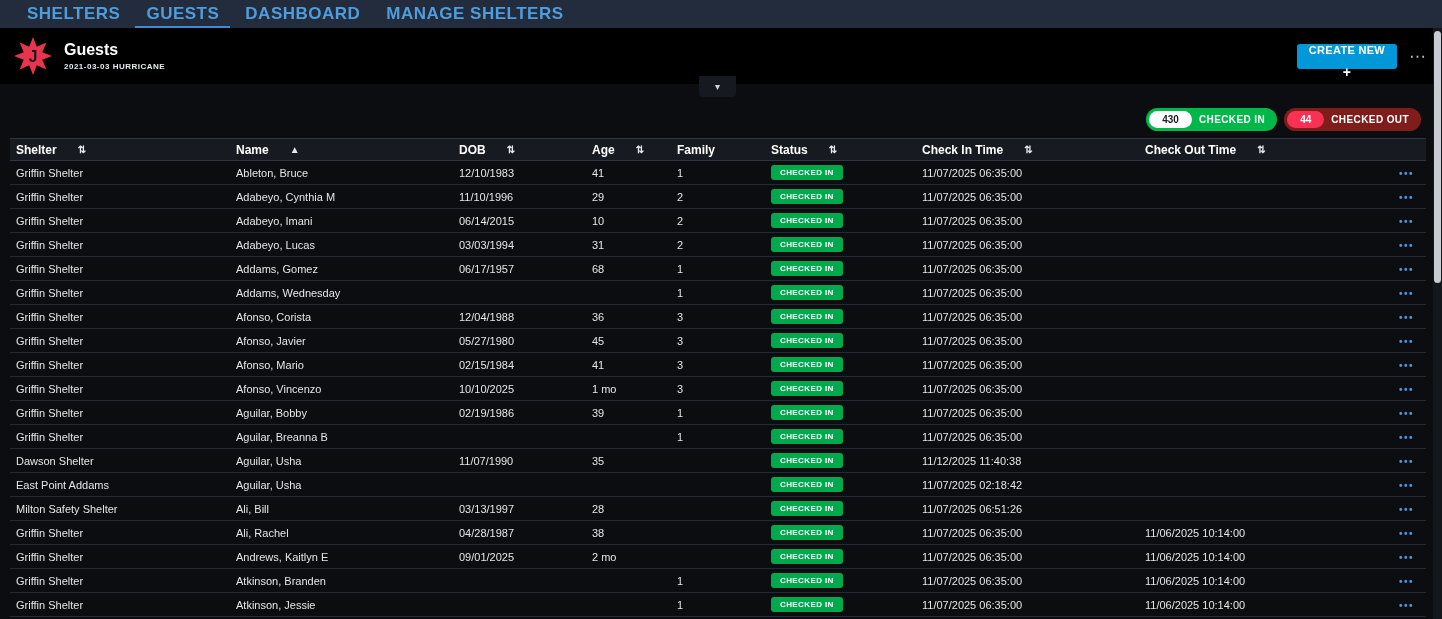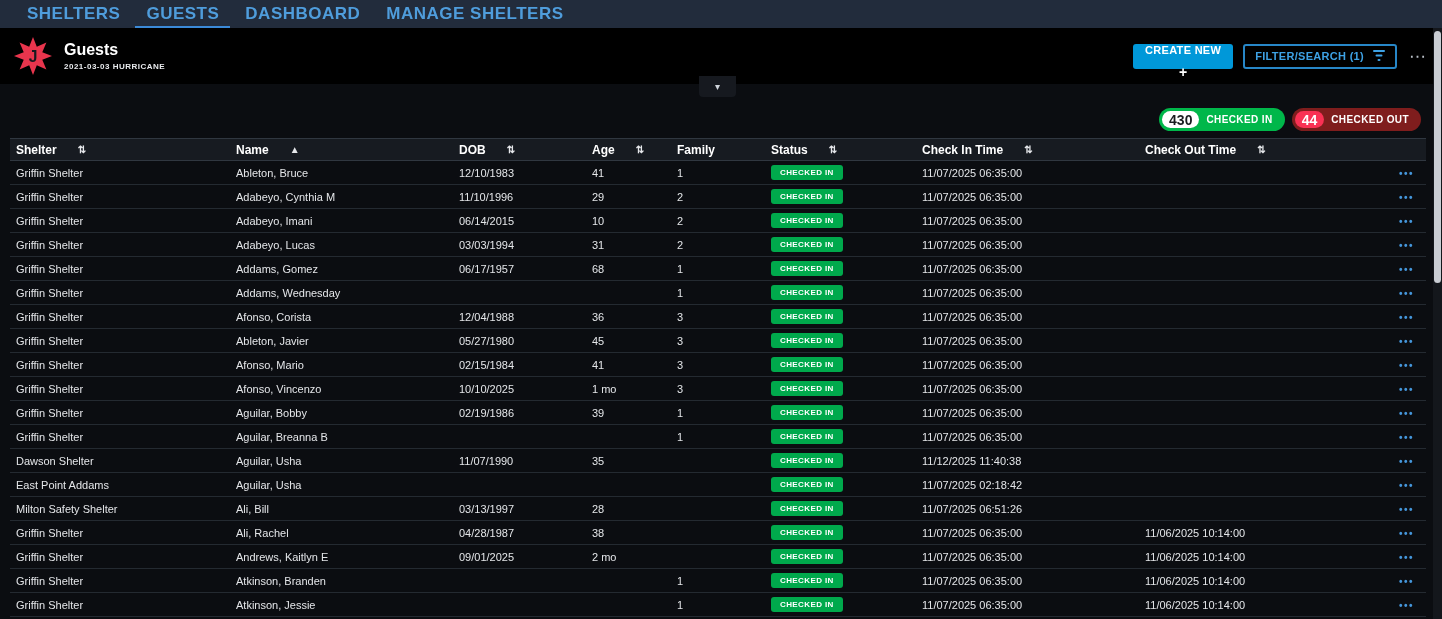--- a/index.html
+++ b/index.html
@@ -35,22 +35,22 @@
   .collapse-btn { position:absolute; top:-8px; left:699px; width:37px; height:21px; background:#16191f;
                   border:none; border-radius:0 0 4px 4px; color:#cfd4db; font-size:10px; cursor:pointer;
                   z-index:5; font-family:inherit; }
 
   
   .badges { position:absolute; top:24px; right:21px; display:flex; gap:7px; }
   .badge { height:23px; border-radius:12px; display:flex; align-items:center; padding:0 12px 0 3px;
            gap:7px; cursor:pointer; border:none; font-family:inherit; }
   .badge-in { background:#00b74a; }
   .badge-out { background:#7f1d1d; }
-  .badge .count { height:17px; border-radius:9px; padding:0 7px; display:flex; align-items:center;
-                  font-size:14px; font-weight:bold; }
+  .badge .count { height:17px; border-radius:9px; padding:0 13px; display:flex; align-items:center;
+                  font-size:10px; font-weight:bold; }
   .badge-in .count { background:#fff; color:#1a1d21; }
   .badge-out .count { background:#f93154; color:#fff; }
   .badge .label { font-size:10px; font-weight:bold; color:#fff; letter-spacing:.4px; }
 
   
   .table { position:absolute; top:54px; left:10px; right:16px; }
   .thead, .trow { display:grid; grid-template-columns:220px 223px 133px 85px 94px 151px 223px 222px 1fr;
                   align-items:center; }
   .thead { height:23px; border-top:1px solid #303740; border-bottom:1px solid #303740; background:#171b21; }
   .th { display:flex; align-items:center; gap:21px; padding:0 6px; font-size:12px; font-weight:bold;
@@ -98,32 +98,20 @@
     </div>
     <div class="title-block">
       <div class="page-title">Guests</div>
       <div class="page-subtitle">2021-03-03 HURRICANE</div>
     </div>
     <div class="header-actions">
       <button class="btn-create">
         <span>CREATE NEW</span>
         <span class="plus">+</span>
       </button>
-      <button class="btn-filter">
-        <span>FILTER/SEARCH (1)</span>
-        <span>
-          <svg width="12" height="11" viewBox="0 0 12 11">
-              <g fill="#3ea2e5">
-                <rect x="0" y="0" width="12" height="2" rx="1"></rect>
-                <rect x="2.5" y="4.5" width="7" height="2" rx="1"></rect>
-                <rect x="4.5" y="9" width="3" height="2" rx="1"></rect>
-              </g>
-            </svg>
-        </span>
-      </button>
       <button class="btn-more">
         <span>⋯</span>
       </button>
     </div>
   </header>
 
   <div class="content">
 
     <button class="collapse-btn">
       <span>▾</span>
@@ -280,21 +268,21 @@
             <span class="status-badge">CHECKED IN</span>
           </div>
           <div class="td">11/07/2025 06:35:00</div>
           <div class="td"></div>
           <div class="td td-actions">
             <button class="row-more">•••</button>
           </div>
         </div>
           <div class="trow">
           <div class="td">Griffin Shelter</div>
-          <div class="td">Ableton, Javier</div>
+          <div class="td">Afonso, Javier</div>
           <div class="td">05/27/1980</div>
           <div class="td">45</div>
           <div class="td">3</div>
           <div class="td">
             <span class="status-badge">CHECKED IN</span>
           </div>
           <div class="td">11/07/2025 06:35:00</div>
           <div class="td"></div>
           <div class="td td-actions">
             <button class="row-more">•••</button>

